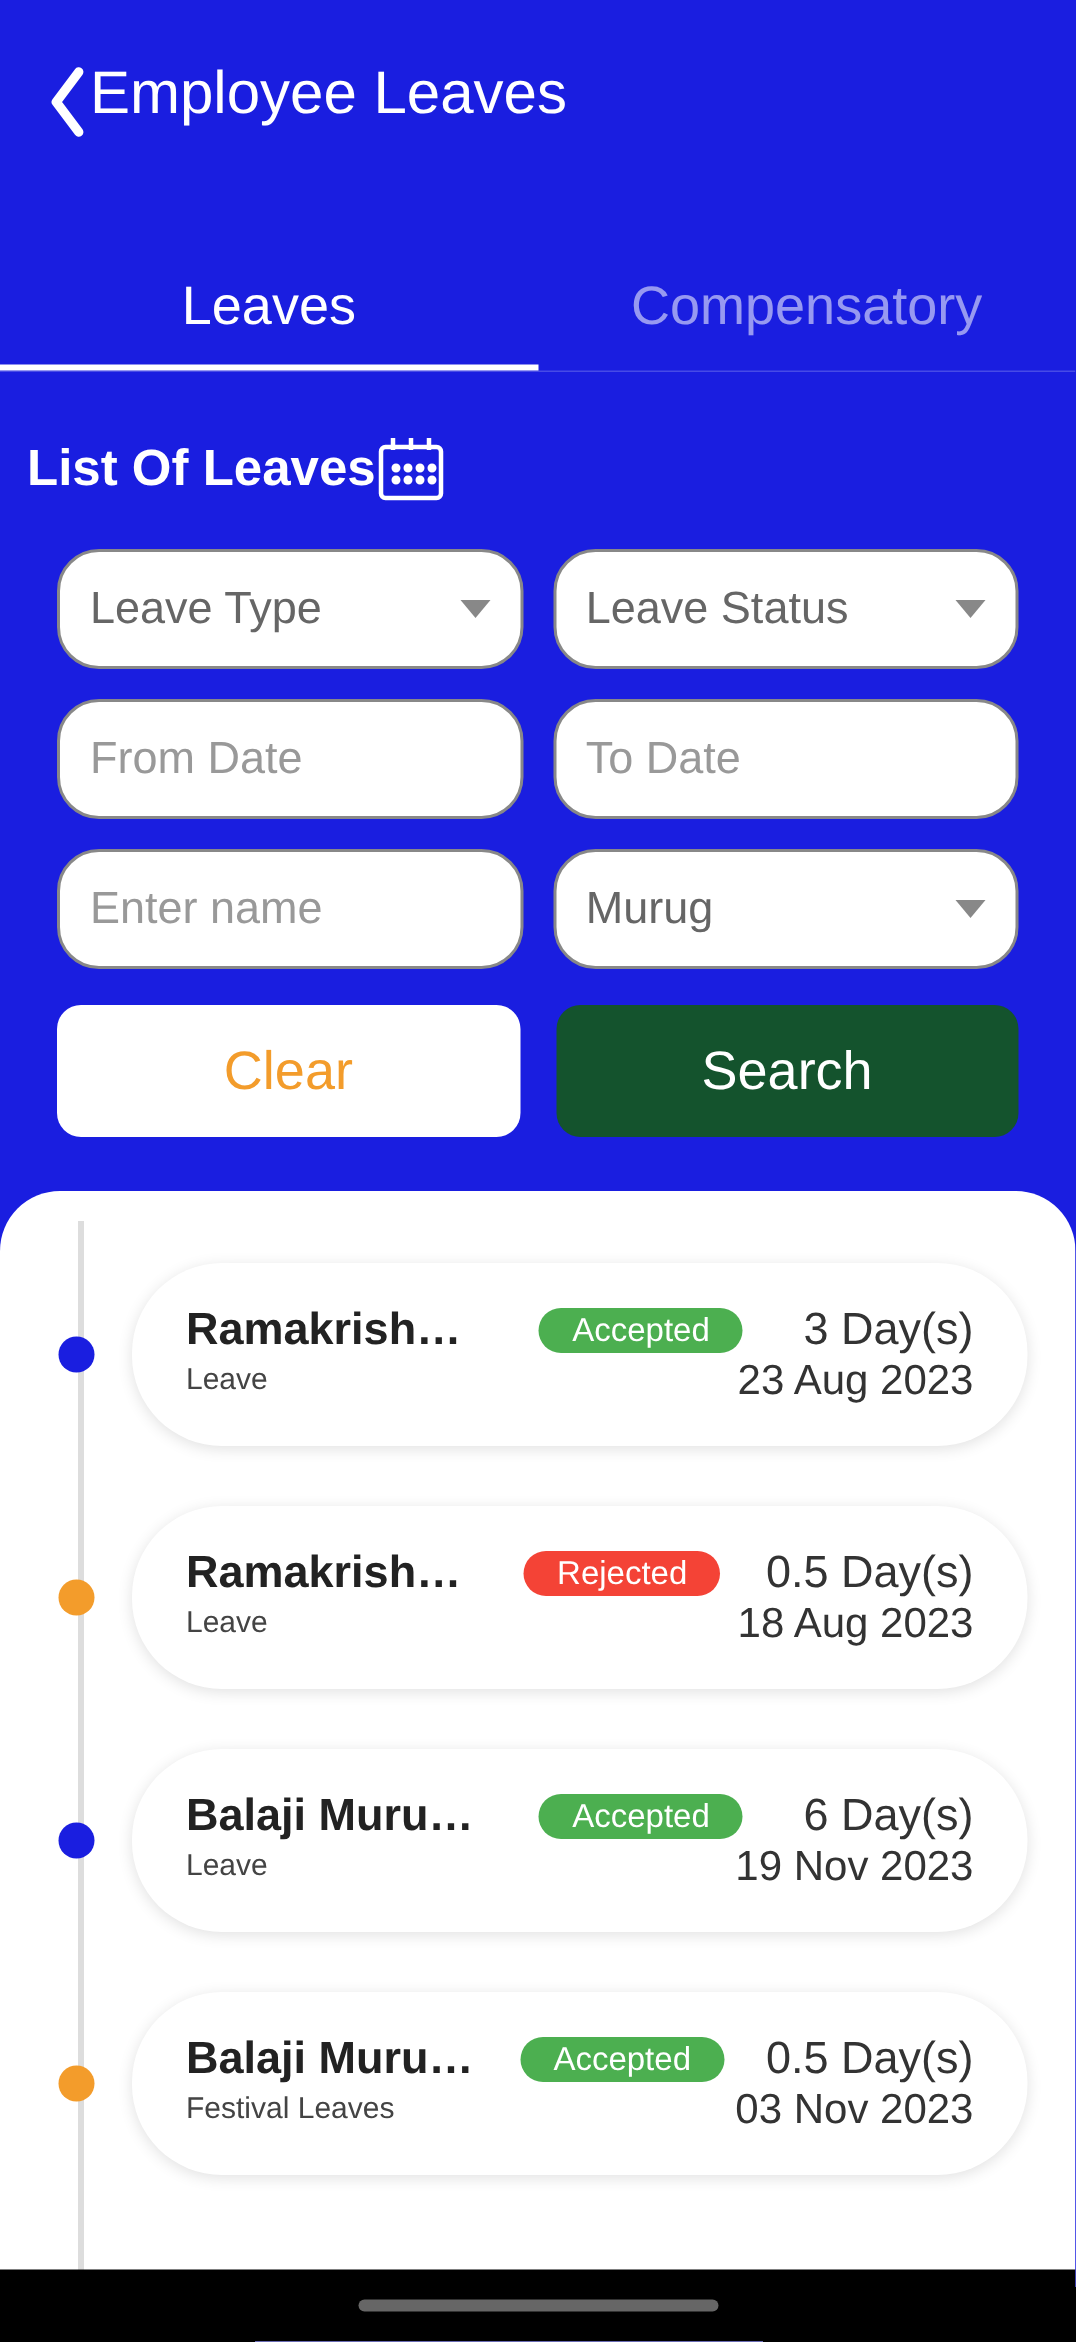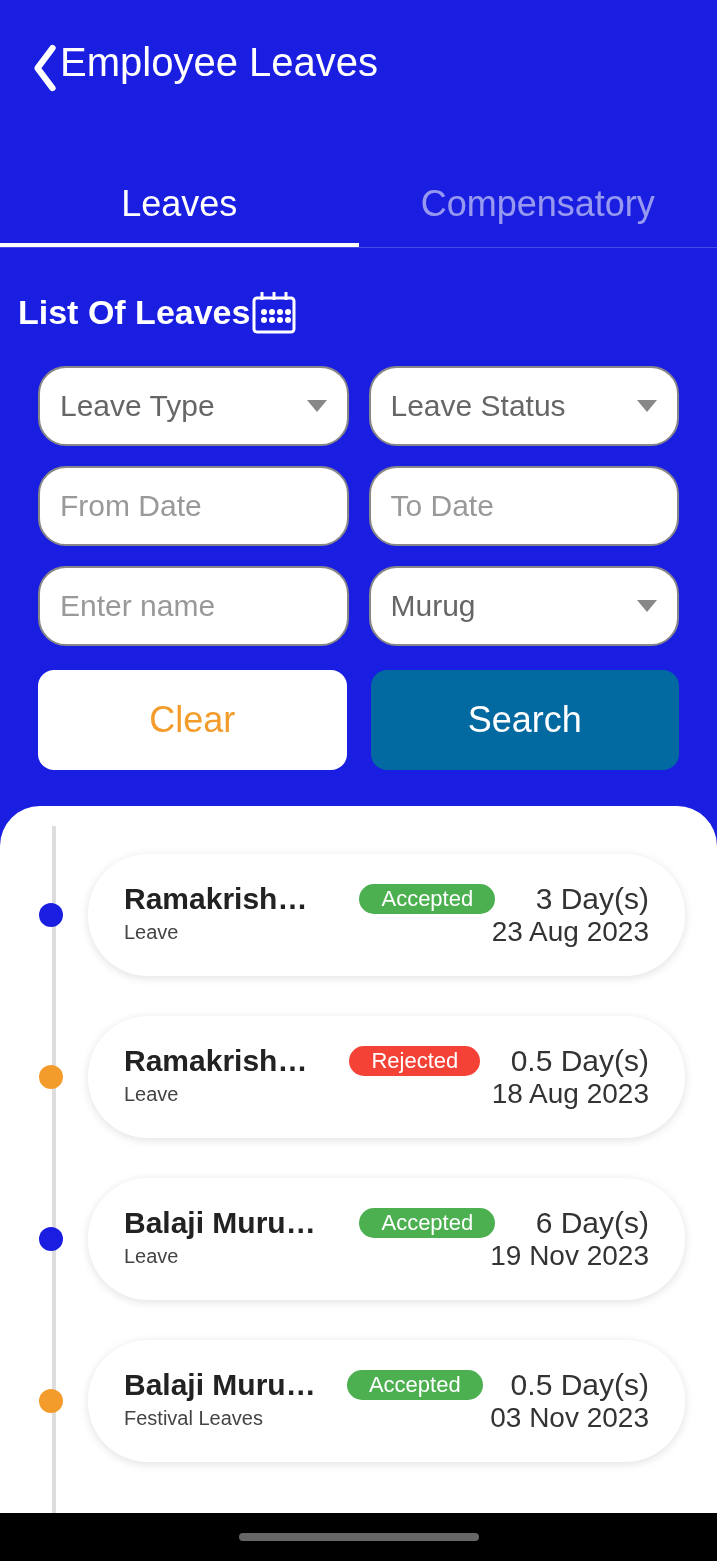--- a/index.html
+++ b/index.html
@@ -91,36 +91,36 @@
       border-right: 10px solid transparent;
       border-top: 12px solid #888;
     }
     .action-buttons {
       display: grid;
       grid-template-columns: 1fr 1fr;
       gap: 24px;
       padding: 24px 38px 0;
     }
     .btn {
-      height: 100px;
+      height: 88px;
       border-radius: 16px;
       display: flex;
       align-items: center;
       justify-content: center;
       font-size: 36px;
       font-weight: 500;
       cursor: pointer;
       border: none;
     }
     .btn-clear {
       background: white;
       color: #f39c2b;
     }
     .btn-search {
-      background: #0369a1;
+      background: #14532d;
       color: white;
     }
     .list-container {
       background: white;
       border-radius: 40px 40px 0 0;
       margin-top: 36px;
       padding: 48px 32px 30px 28px;
       position: relative;
       height: 770px;
     }

